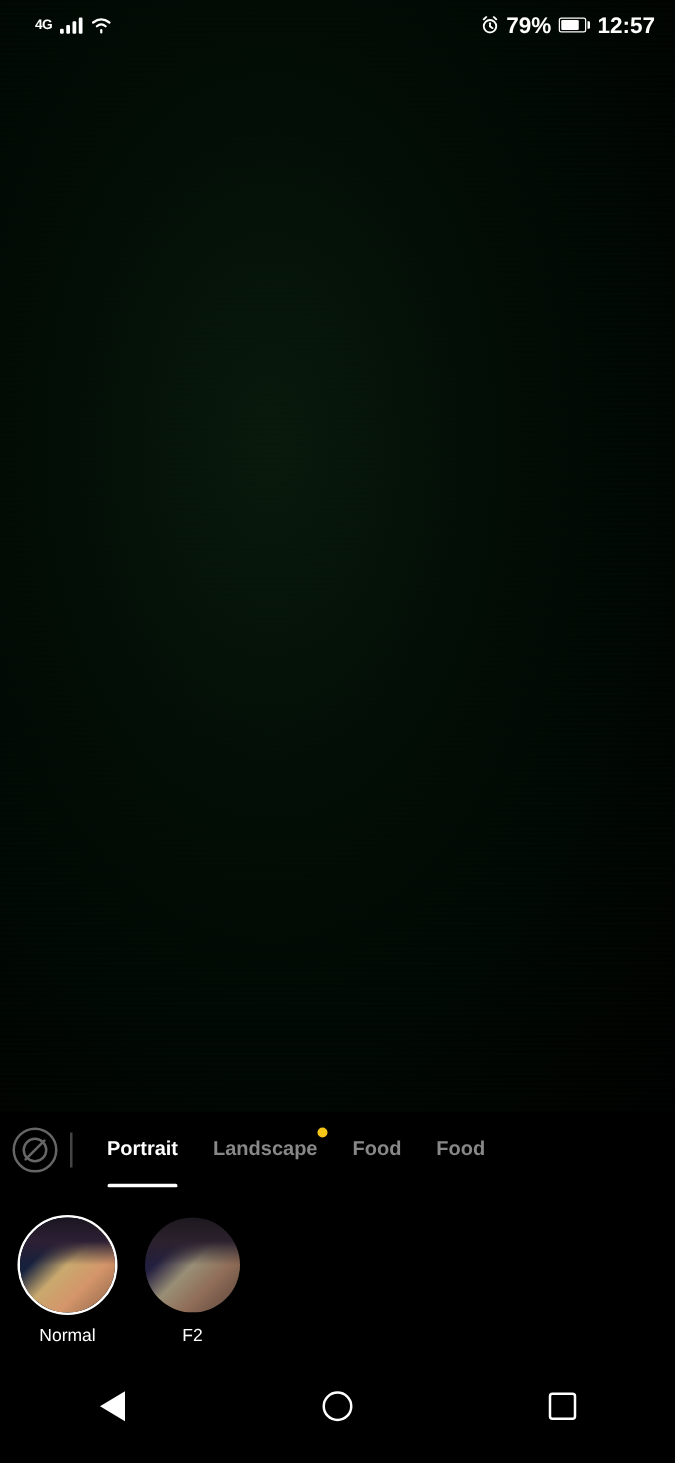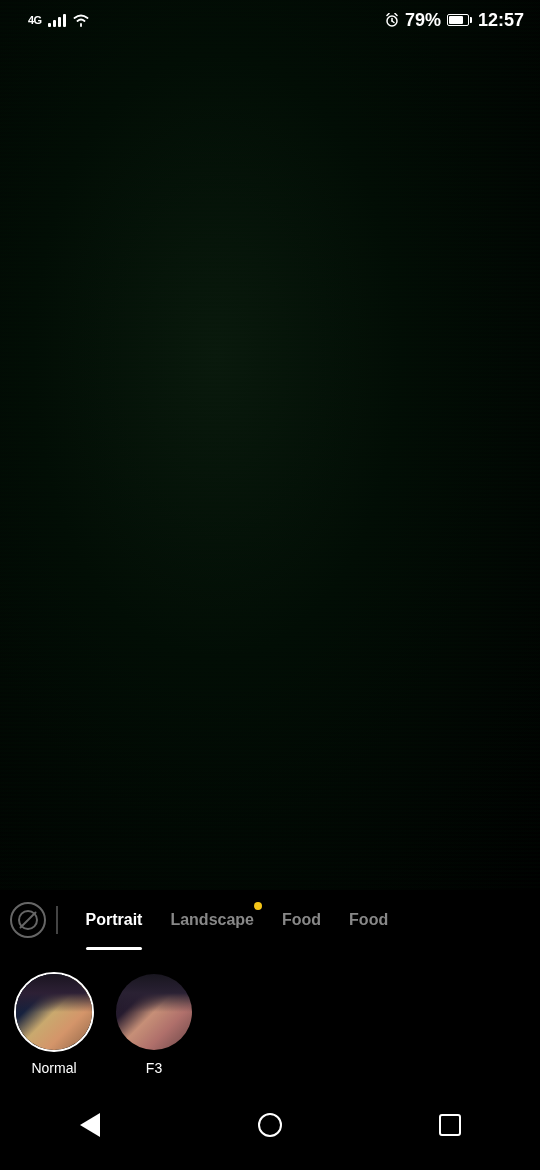--- a/index.html
+++ b/index.html
@@ -404,27 +404,27 @@
   <div class="filter-thumbnails">
 
     <div class="filter-item selected">
       <div class="filter-thumb">
         <div class="portrait-base"></div>
       </div>
       <span class="filter-name">Normal</span>
     </div>
 
 
-
-    <div class="filter-item filter-f3">
+    <div class="filter-item filter-f2">
       <div class="filter-thumb">
-        <div class="portrait-base" style="filter: brightness(1.0) saturate(0.85) hue-rotate(-8deg);"></div>
+        <div class="portrait-base" style="filter: brightness(0.88) saturate(0.75) hue-rotate(12deg) contrast(0.95);"></div>
       </div>
-      <span class="filter-name">F3</span>
-    </div>
+      <span class="filter-name">F2</span>
+    </div>
+
 
 
   </div>
 
   <div class="nav-bar">
     <div class="nav-btn">
       <div class="nav-back"></div>
     </div>
     <div class="nav-btn">
       <div class="nav-home"></div>

